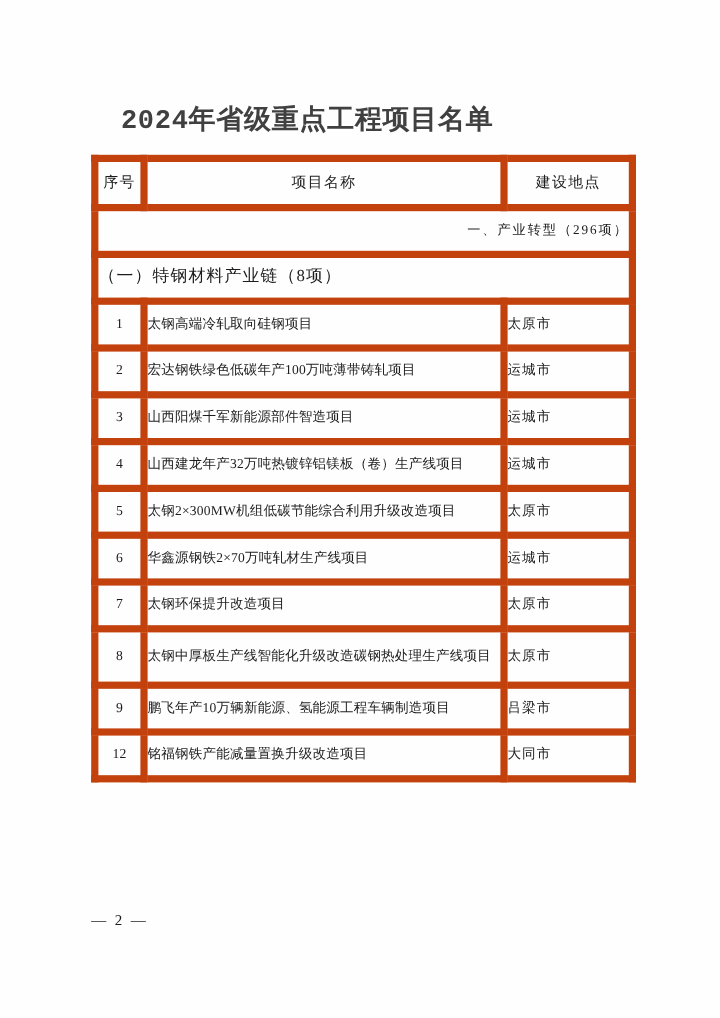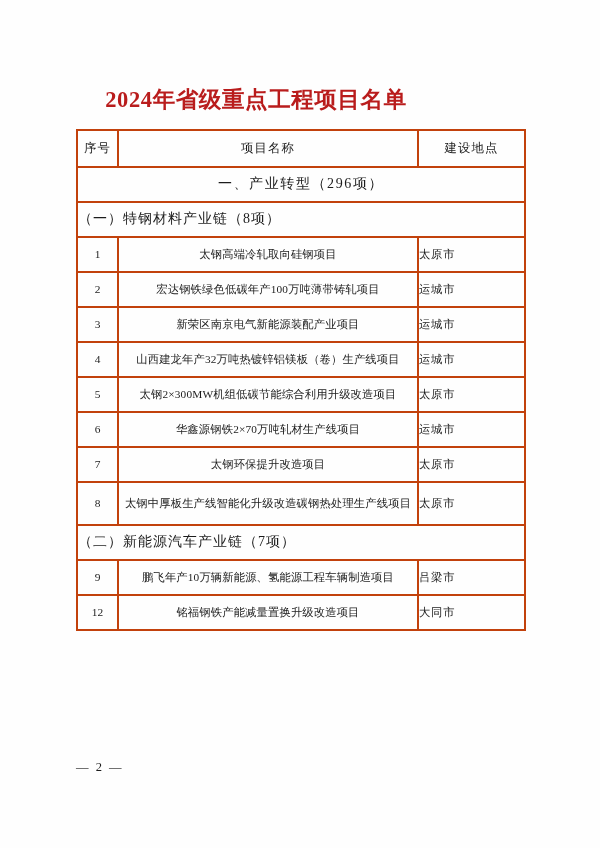--- a/index.html
+++ b/index.html
@@ -25,42 +25,42 @@
   
   .doc-title {
     position: absolute;
     top: 84px;
     left: 0;
     width: 512px;
     text-align: center;
     font-size: 22.5px;
     font-weight: bold;
     letter-spacing: 0.6px;
-    font-family: Liberation Serif, serif;
-    color: #b91c1c;
+    font-family: Liberation Mono, monospace;
+    color: #404040;
     white-space: nowrap;
   }
 
   
   .table-wrap {
     position: absolute;
     top: 129px;
     left: 76px;
     width: 448px;
   }
   table.list-table {
     border-collapse: collapse;
     table-layout: fixed;
     width: 448px;
     font-size: 11.2px;
     line-height: 1.32;
   }
   table.list-table td,
   table.list-table th {
-    border: 2px solid #c2410c;
+    border: 6px solid #c2410c;
     padding: 0;
     vertical-align: middle;
     font-weight: normal;
     color: #1c1c1c;
   }
   col.c-idx  { width: 41px; }
   col.c-name { width: 300px; }
   col.c-loc  { width: 107px; }
 
   
@@ -68,22 +68,22 @@
     height: 35px;
     text-align: center;
     font-size: 12.4px;
     letter-spacing: 1.1px;
     font-weight: bold;
   }
 
   
   .section-row td {
     height: 33px;
-    text-align: center;
-    font-size: 14px;
+    text-align: right;
+    font-size: 11px;
     letter-spacing: 1.6px;
     font-weight: bold;
   }
 
   
   .subsection-row td {
     height: 33px;
     text-align: left;
     padding-left: 12px;
     font-size: 14px;
@@ -97,21 +97,21 @@
   }
   .data-row.tall td {
     height: 41px;
   }
   .cell-idx {
     text-align: center;
     font-size: 11.4px;
     font-family: "Liberation Serif", "DejaVu Serif", serif;
   }
   .cell-name {
-    text-align: center;
+    text-align: left;
     padding: 2px 5px 2px 7px;
     letter-spacing: 0.15px;
     font-size: 11.3px;
     line-height: 1.30;
   }
   .cell-loc {
     text-align: left;
     font-size: 11.3px;
     letter-spacing: 0.8px;
   }
@@ -159,21 +159,21 @@
             <td class="cell-name">太钢高端冷轧取向硅钢项目</td>
             <td class="cell-loc">太原市</td>
           </tr>
           <tr class="data-row">
             <td class="cell-idx">2</td>
             <td class="cell-name">宏达钢铁绿色低碳年产100万吨薄带铸轧项目</td>
             <td class="cell-loc">运城市</td>
           </tr>
           <tr class="data-row">
             <td class="cell-idx">3</td>
-            <td class="cell-name">新荣区南京电气新能源装配产业项目</td>
+            <td class="cell-name">山西阳煤千军新能源部件智造项目</td>
             <td class="cell-loc">运城市</td>
           </tr>
           <tr class="data-row">
             <td class="cell-idx">4</td>
             <td class="cell-name">山西建龙年产32万吨热镀锌铝镁板（卷）生产线项目</td>
             <td class="cell-loc">运城市</td>
           </tr>
           <tr class="data-row">
             <td class="cell-idx">5</td>
             <td class="cell-name">太钢2×300MW机组低碳节能综合利用升级改造项目</td>
@@ -187,23 +187,20 @@
           <tr class="data-row">
             <td class="cell-idx">7</td>
             <td class="cell-name">太钢环保提升改造项目</td>
             <td class="cell-loc">太原市</td>
           </tr>
           <tr class="data-row tall">
             <td class="cell-idx">8</td>
             <td class="cell-name">太钢中厚板生产线智能化升级改造碳钢热处理生产线项目</td>
             <td class="cell-loc">太原市</td>
           </tr>
-          <tr class="subsection-row">
-            <td colspan="3">（二）新能源汽车产业链（7项）</td>
-          </tr>
           <tr class="data-row">
             <td class="cell-idx">9</td>
             <td class="cell-name">鹏飞年产10万辆新能源、氢能源工程车辆制造项目</td>
             <td class="cell-loc">吕梁市</td>
           </tr>
           <tr class="data-row">
             <td class="cell-idx">12</td>
             <td class="cell-name">铭福钢铁产能减量置换升级改造项目</td>
             <td class="cell-loc">大同市</td>
           </tr>

